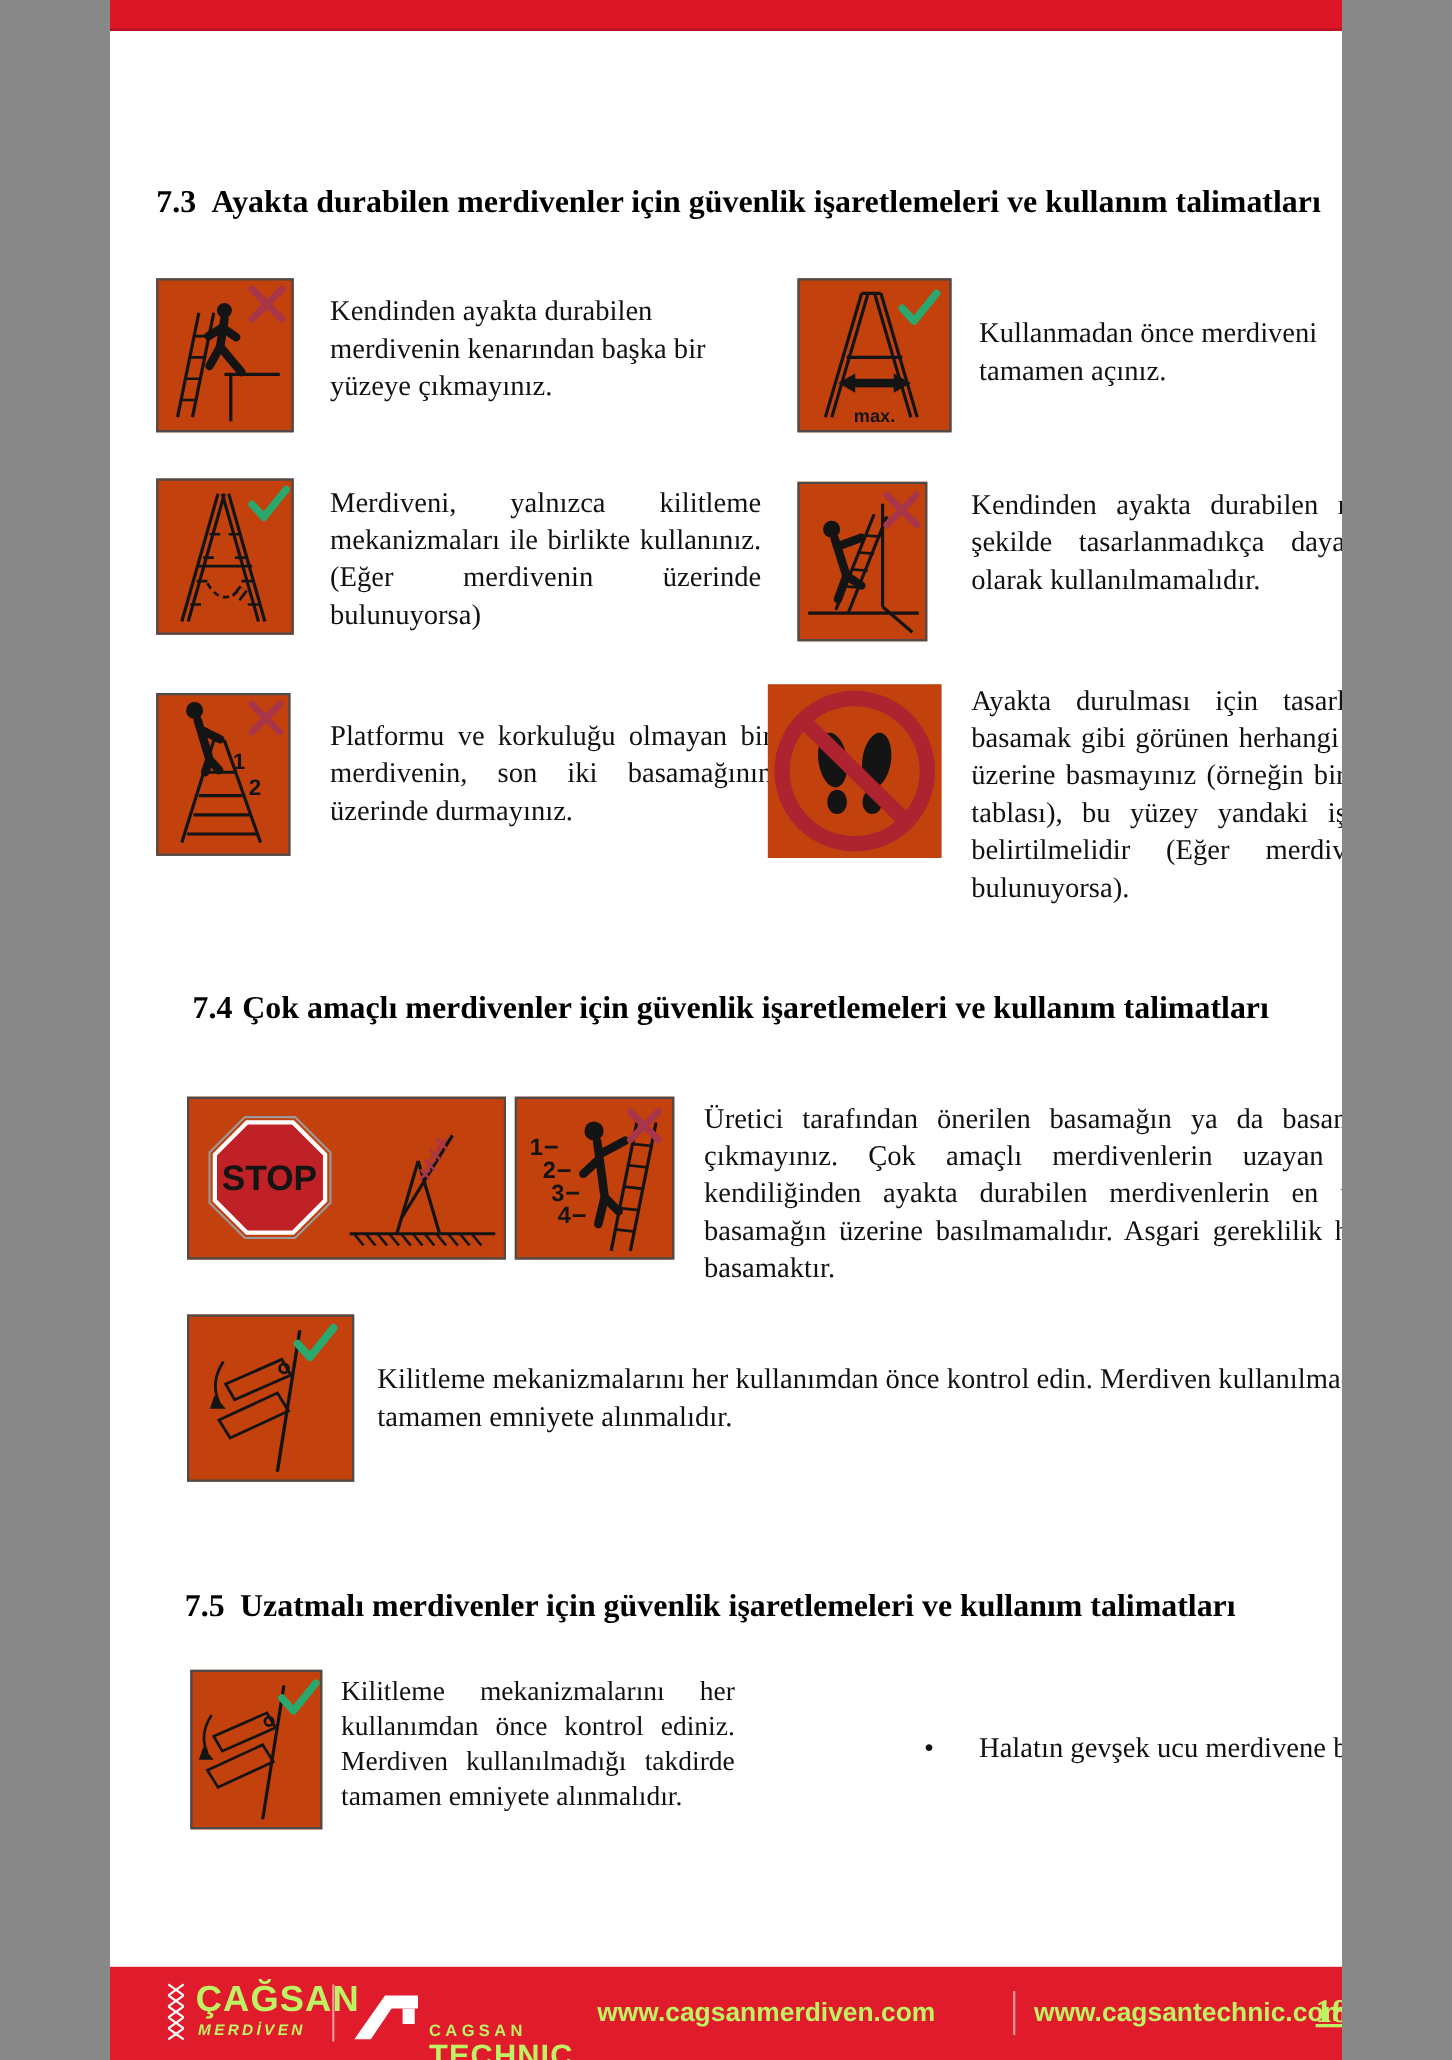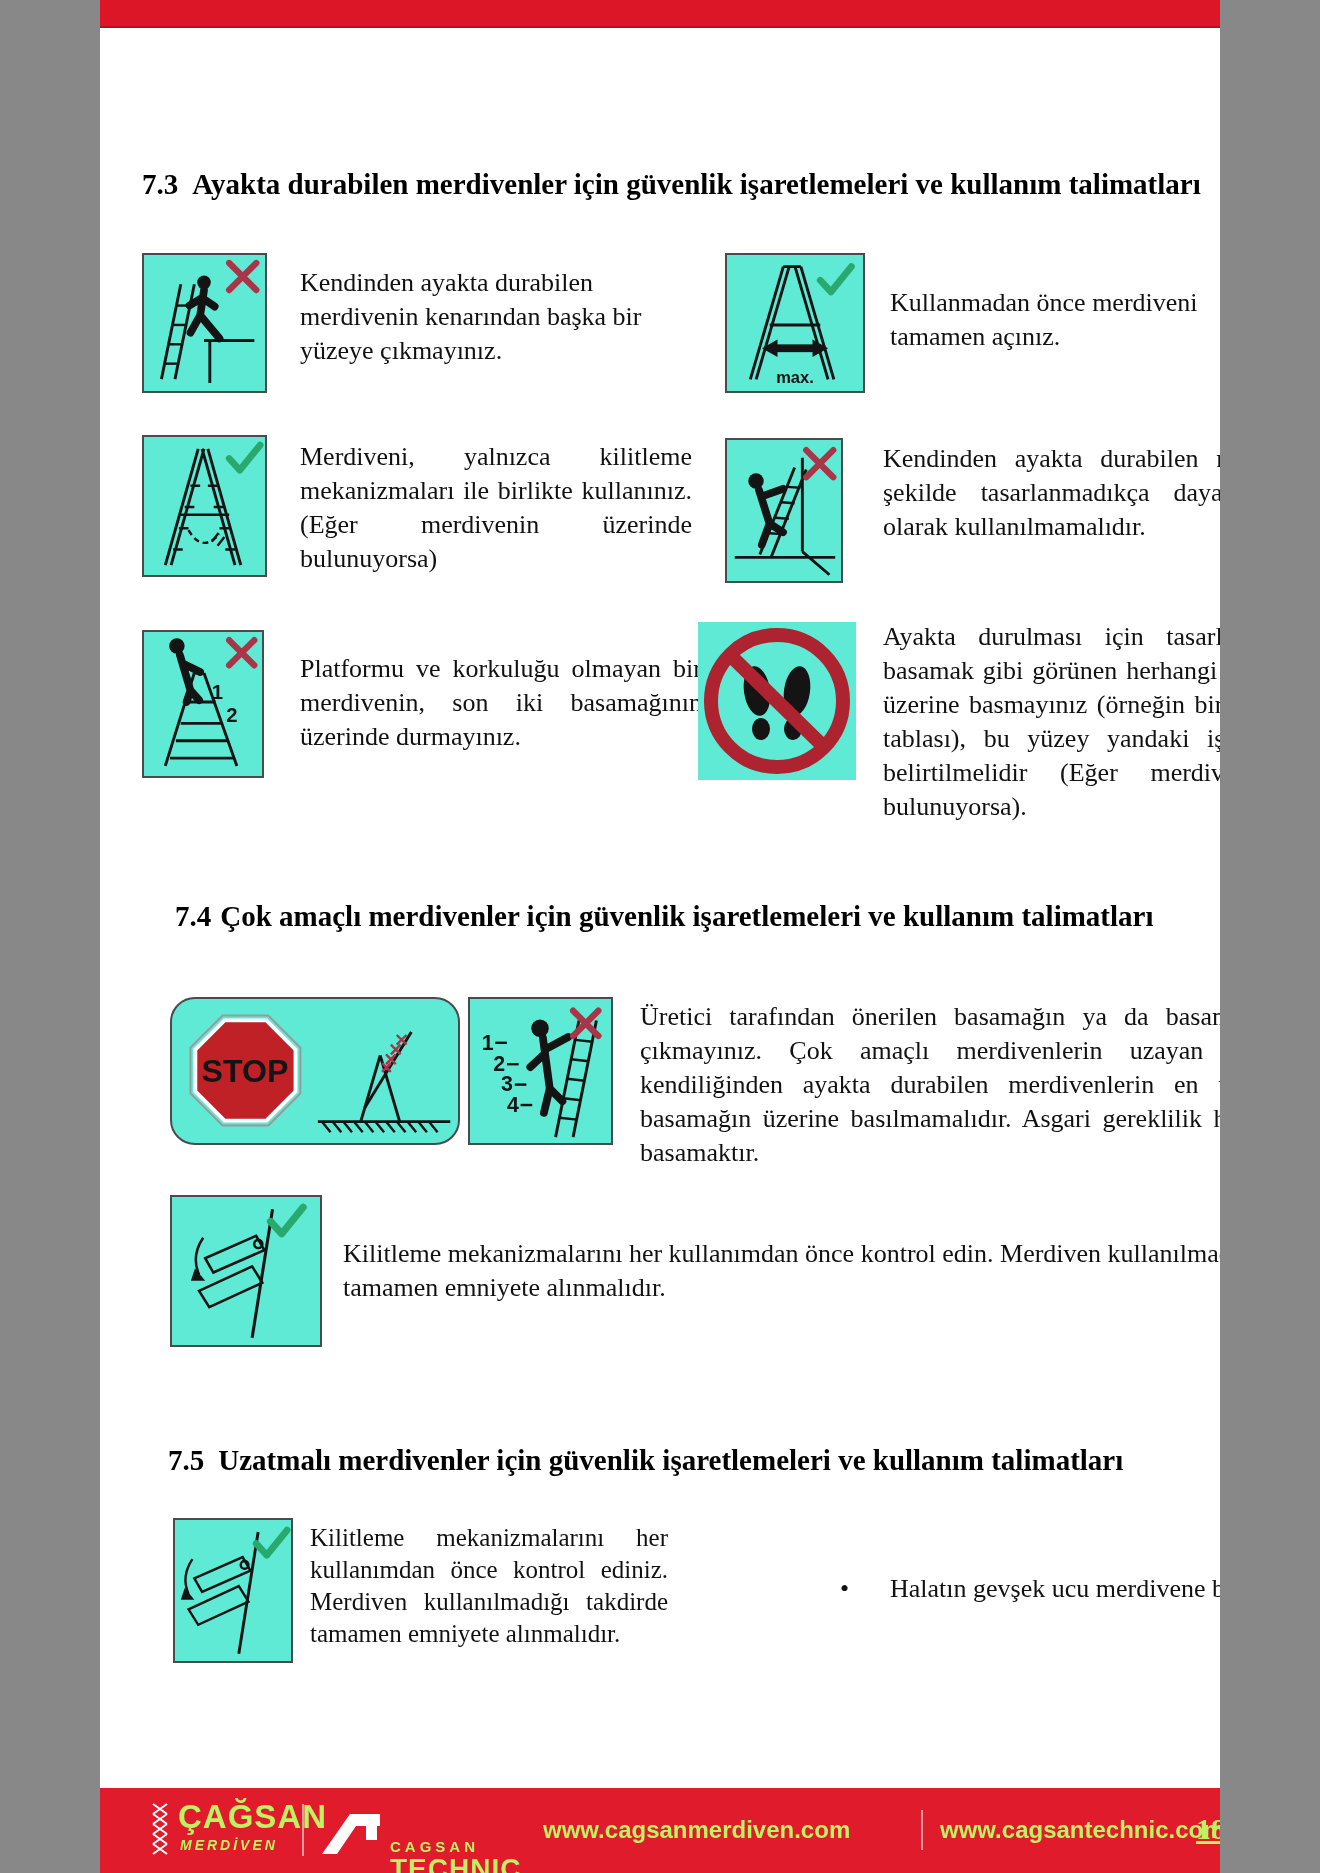--- a/index.html
+++ b/index.html
@@ -9,21 +9,21 @@
     font-family:"Liberation Serif","DejaVu Serif",serif; color:#111;
   }
   .topbar { position:absolute; left:0; top:0; width:1320px; height:26px;
     background:#dc1626; border-bottom:2px solid #b01022; }
   .trtab { position:absolute; left:1222px; top:112px; width:98px; height:95px;
     background:#c8293b; color:#fff; display:flex; align-items:center; justify-content:center;
     font-weight:bold; font-size:38px; font-family:"Liberation Serif",serif; }
   .h { position:absolute; font-weight:bold; font-size:29px; color:#000; white-space:nowrap; }
   .hsp  { margin-left:14px; }
   .hsp-s{ margin-left:9px; }
-  .pic { position:absolute; border:2px solid #4b4b4b; background:#5eead4;
+  .pic { position:absolute; border:2px solid #4b4b4b; background:#c2410c;
     display:flex; align-items:center; justify-content:center; box-sizing:border-box; }
   .pic svg { width:100%; height:100%; display:block; }
   .nopad { border:none; }
   .txt { position:absolute; font-size:26px; line-height:34px; color:#111; }
   .just { text-align:justify; text-align-last:left; }
   .small { font-size:25px; line-height:32px; }
   .bullet-dot { position:absolute; font-size:26px; line-height:34px; }
   
   .thin  { stroke:#141414; stroke-width:3;   fill:none; }
   .thin2 { stroke:#141414; stroke-width:2.5; fill:none; }
@@ -133,21 +133,21 @@
       <ellipse cx="95" cy="107" rx="9" ry="11" fill="#141414"></ellipse>
       <line x1="33" y1="34" x2="126" y2="125" stroke="#ae2330" stroke-width="14"></line>
     </svg>
   </div>
   <div class="txt just" style="left:783px; top:620px; width:508px;">Ayakta durulması için tasarlanmamış fakat basamak gibi görünen herhangi bir yatay yüzey üzerine basmayınız (örneğin bir plastik çalışma tablası), bu yüzey yandaki işaret ile açıkça belirtilmelidir (Eğer merdivenin üzerinde bulunuyorsa).</div>
 
   <div class="h" style="left:75px; top:900px;">
     <span>7.4</span><span class="hsp-s">Çok amaçlı merdivenler için güvenlik işaretlemeleri ve kullanım talimatları</span>
   </div>
 
-  <div class="pic" style="left:70px; top:997px; width:290px; height:148px;border-radius:25px;">
+  <div class="pic" style="left:70px; top:997px; width:290px; height:148px;">
     <svg viewBox="0 0 290 148">
       <polygon points="130,50 97,17 50,17 17,50 17,97 50,130 97,130 130,97" fill="none" stroke="#9a9a9a" stroke-width="2"></polygon>
       <polygon points="125,52 95,22 52,22 22,52 22,95 52,125 95,125 125,95" fill="#bf2127" stroke="#ffffff" stroke-width="4"></polygon>
       <text x="73" y="85" text-anchor="middle" font-size="33" font-weight="bold" fill="#ffffff">STOP</text>
       <line class="thin" x1="148" y1="126" x2="284" y2="126"></line>
       <path class="thin2" d="M152,126 l9,11 M163,126 l9,11 M174,126 l9,11 M185,126 l9,11 M196,126 l9,11 M207,126 l9,11 M218,126 l9,11 M229,126 l9,11 M240,126 l9,11 M251,126 l9,11 M262,126 l9,11"></path>
       <path class="thin" d="M212,58 L192,126 M212,58 L232,126"></path>
       <line class="thin" x1="196" y1="112" x2="244" y2="34"></line>
       <path class="star" d="M239,37 l-10,10 M229,37 l10,10 M233,47 l-10,10 M223,47 l10,10 M228,57 l-10,10 M218,57 l10,10 M223,66 l-9,9 M214,66 l9,9"></path>
     </svg>

